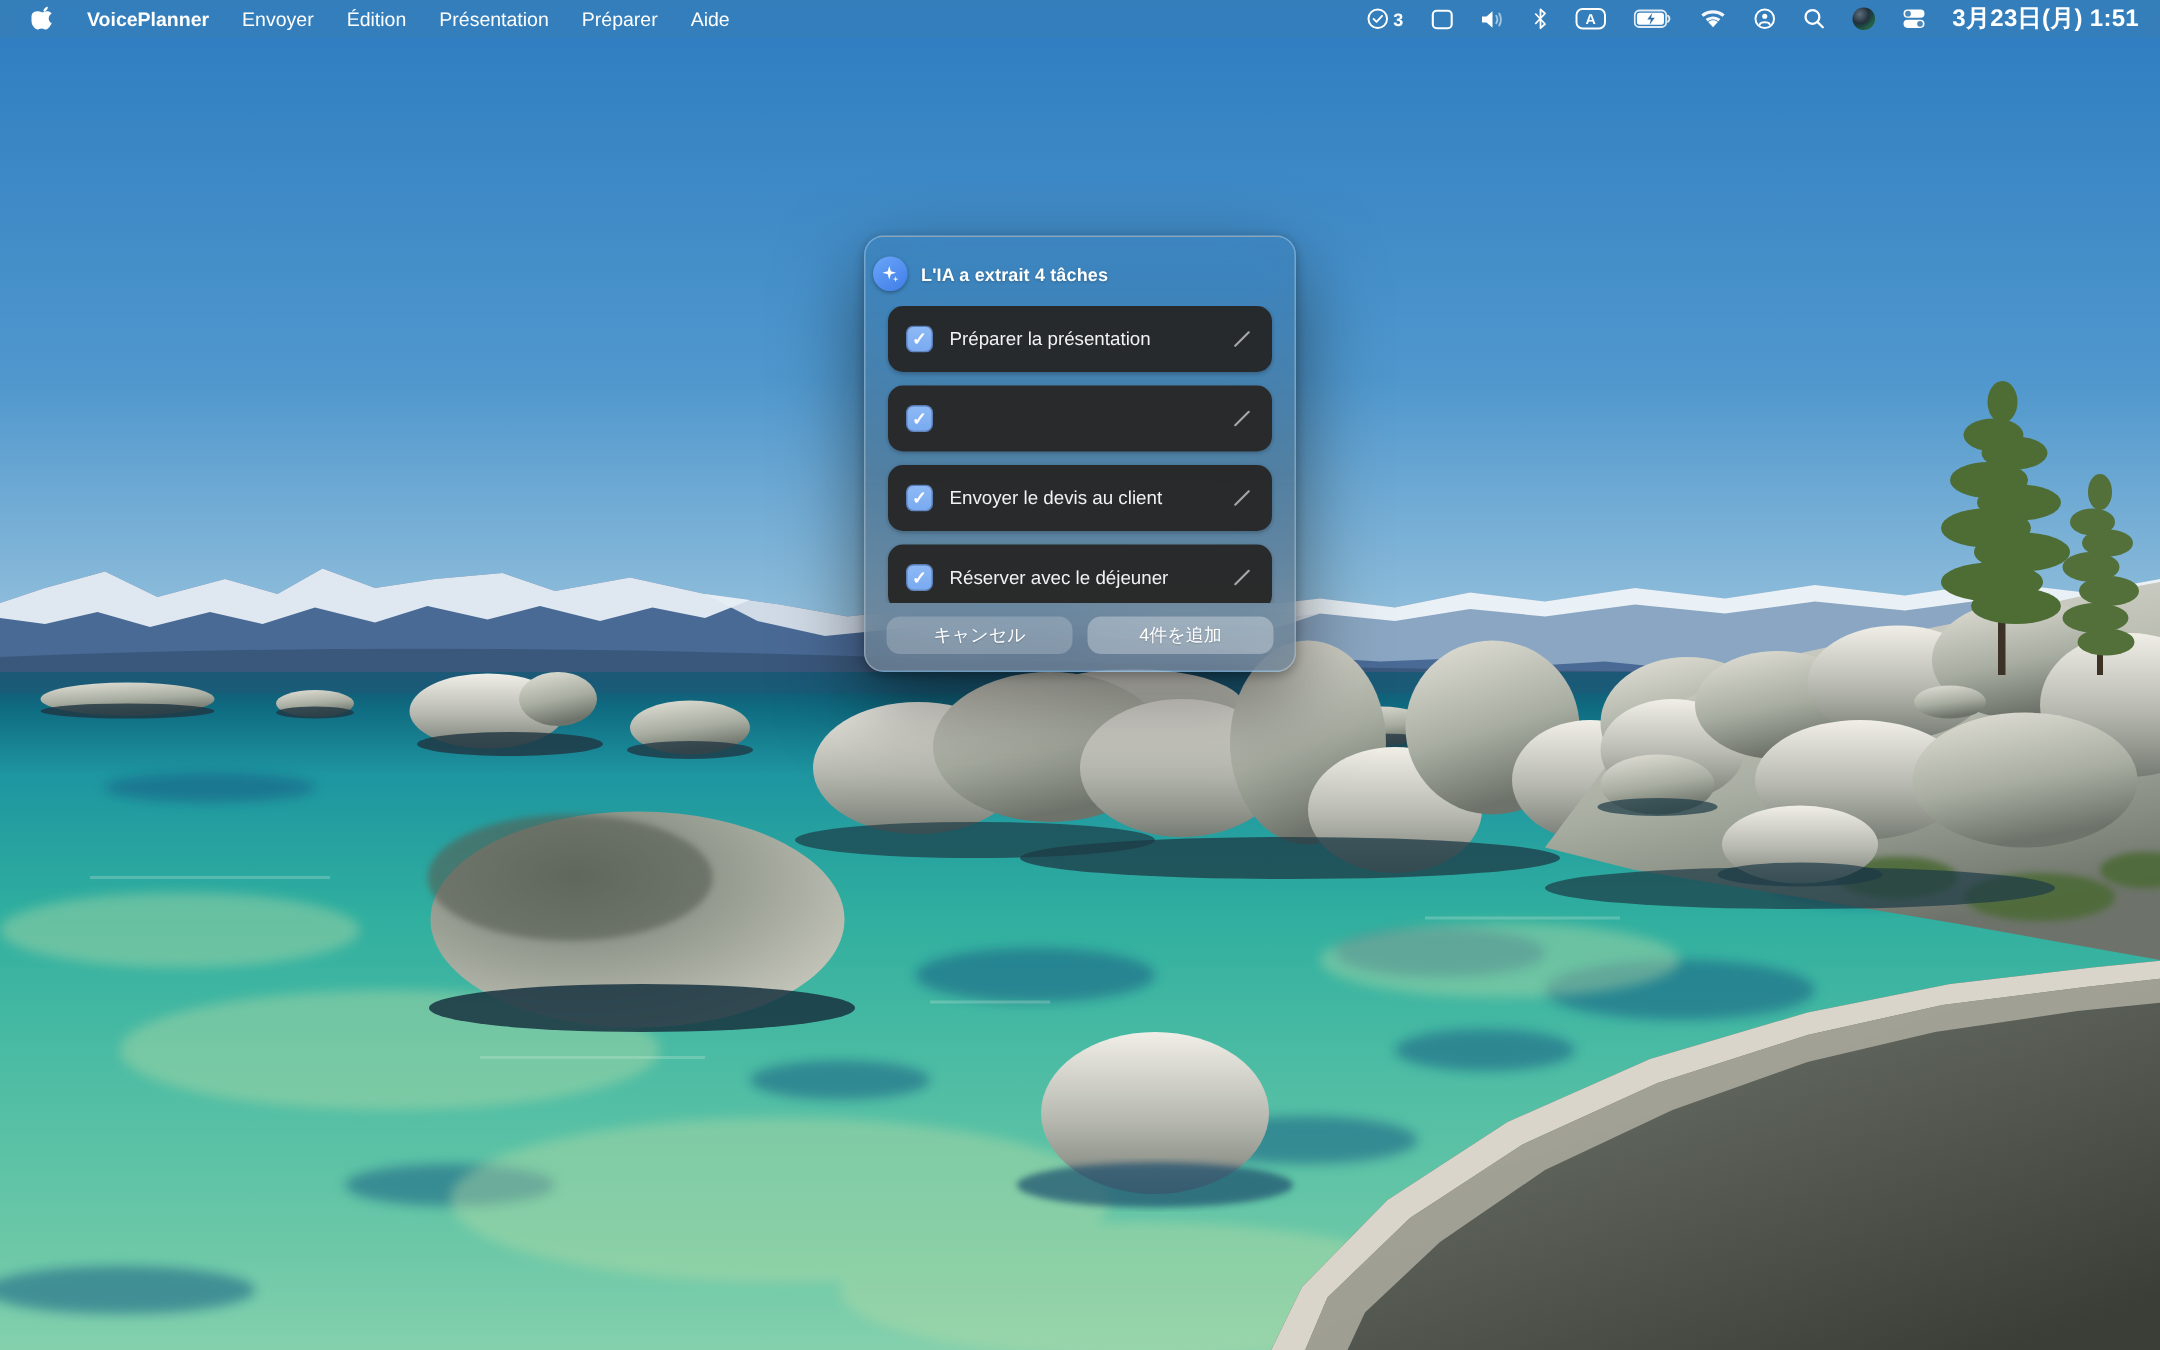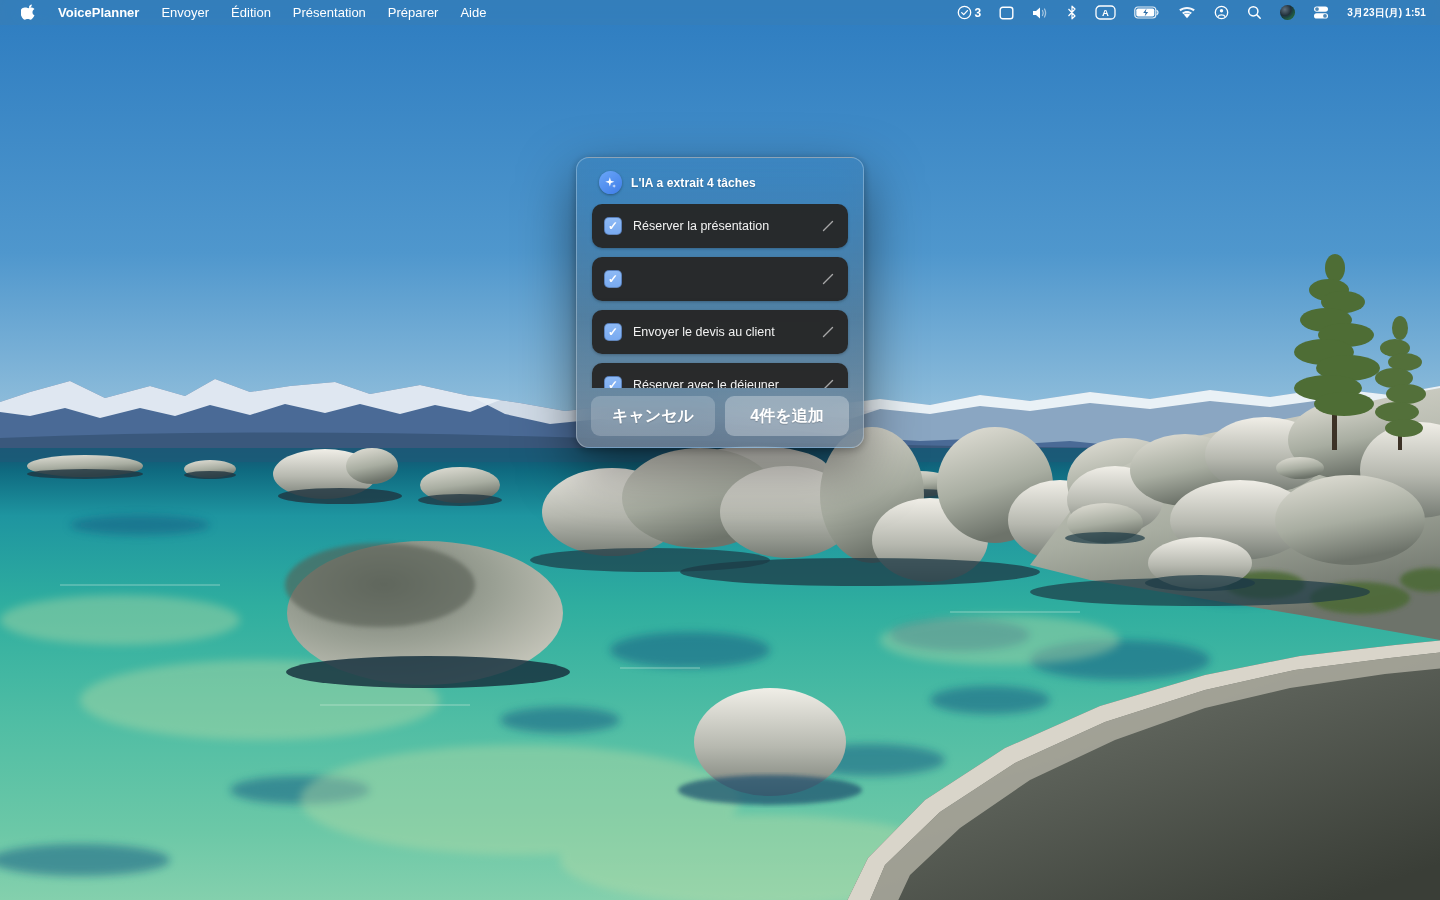--- a/index.html
+++ b/index.html
@@ -16,40 +16,40 @@
     background:rgba(58,126,180,0.72);
     backdrop-filter: blur(22px) saturate(1.4);
     color:#fff; font-size:13px;
   }
   .mb-left { display:flex; align-items:center; height:100%; padding-left:10px; }
   .mb-right { display:flex; align-items:center; height:100%; padding-right:10px; gap:4px; }
   .mb-item { padding:15px 11px; height:100%; display:flex; align-items:center; cursor:default; white-space:nowrap; }
   .mb-item.appname { font-weight:bold; }
   .mb-status { padding:0 7px; height:100%; display:flex; align-items:center; gap:3px; }
   .mb-status svg { display:block; }
-  .mb-clock { font-size:10px; font-weight:600; padding:0 4px 0 7px; white-space:nowrap; letter-spacing:.2px; }
+  .mb-clock { font-size:16px; font-weight:600; padding:0 4px 0 7px; white-space:nowrap; letter-spacing:.2px; }
   .badge-num { font-size:12px; font-weight:600; }
   .sphere {
     width:15px; height:15px; border-radius:50%;
     background: radial-gradient(circle at 32% 30%, #5d6e7c 0%, #22313c 42%, #1d4f46 58%, #3f9a63 78%, #8fd19e 100%);
     box-shadow: inset -1px -1px 2px rgba(0,0,0,.4);
   }
 
   
   #dialog {
     position:absolute; left:576px; top:157px; width:288px; height:291px; z-index:40;
     border-radius:13px;
     background: linear-gradient(180deg, rgba(62,128,181,0.66) 0%, rgba(78,113,140,0.74) 55%, rgba(108,126,142,0.8) 100%);
     backdrop-filter: blur(18px) saturate(1.3);
     border:1px solid rgba(255,255,255,0.28);
     box-shadow: 0 22px 55px rgba(0,0,0,0.5), 0 2px 8px rgba(0,0,0,0.3);
     display:flex; flex-direction:column;
     overflow:hidden;
   }
-  .dlg-header { display:flex; align-items:center; gap:9px; padding:13px 15px 10px 22px; }
+  .dlg-header { display:flex; align-items:center; gap:9px; padding:13px 15px 10px 5px; }
   .ai-badge {
     width:23px; height:23px; border-radius:50%; flex:0 0 auto;
     background: linear-gradient(145deg,#6aa6f8 0%, #3f7de8 100%);
     display:flex; align-items:center; justify-content:center;
     box-shadow:0 1px 3px rgba(0,0,0,.35);
   }
   .dlg-title { color:#fff; font-size:12px; font-weight:700; letter-spacing:.1px; text-shadow:0 1px 2px rgba(0,0,0,.25); }
   .task-list { height:198px; overflow:hidden; display:flex; flex-direction:column; gap:9px; padding:0 15px; }
   .task-row {
     background:rgba(39,39,39,0.96); border-radius:10px; flex:0 0 auto;
@@ -60,22 +60,22 @@
     width:18px; height:18px; border-radius:5px; flex:0 0 auto;
     background:linear-gradient(180deg,#8db9f5,#79aaf0);
     border:1px solid rgba(20,40,80,.35);
     display:flex; align-items:center; justify-content:center;
     color:#fff; font-size:12px; font-weight:bold; line-height:1;
   }
   .task-label { color:#f2f2f2; font-size:12.5px; line-height:1.3; font-weight:500; }
   .edit-icon { margin-left:auto; flex:0 0 auto; display:flex; align-items:center; }
   .dlg-footer { margin-top:auto; display:flex; gap:10px; padding:8px 14px 11px; }
   .dlg-btn {
-    flex:1; height:40px; border:none; border-radius:9px; cursor:pointer;
-    color:#fff; font-size:16px; font-weight:700; font-family:inherit;
+    flex:1; height:25px; border:none; border-radius:9px; cursor:pointer;
+    color:#fff; font-size:12px; font-weight:400; font-family:inherit;
     text-shadow:0 1px 1px rgba(0,0,0,.2);
   }
   .btn-cancel { background:rgba(255,255,255,0.20); }
   .btn-confirm { background:rgba(255,255,255,0.30); }
 </style>
 </head>
 <body>
 
 <div id="stage">
 
@@ -365,21 +365,21 @@
           <path d="M9 2 L10.6 7.4 L16 9 L10.6 10.6 L9 16 L7.4 10.6 L2 9 L7.4 7.4 Z"></path>
           <path d="M15.5 12.5 L16.2 14.8 L18.5 15.5 L16.2 16.2 L15.5 18.5 L14.8 16.2 L12.5 15.5 L14.8 14.8 Z" opacity="0.9"></path>
         </svg>
       </div>
       <div class="dlg-title">L'IA a extrait 4 tâches</div>
     </div>
 
     <div class="task-list">
       <div class="task-row">
         <div class="checkbox">✓</div>
-        <div class="task-label">Réserver la présentation</div>
+        <div class="task-label">Préparer la présentation</div>
         <div class="edit-icon">
           <svg width="16" height="16" viewBox="0 0 16 16">
               <line x1="3.5" y1="12.5" x2="12.5" y2="3.5" stroke="#a7a7a7" stroke-width="1.4" stroke-linecap="round"></line>
             </svg>
         </div>
       </div>
       <div class="task-row">
         <div class="checkbox">✓</div>
         <div class="edit-icon">
           <svg width="16" height="16" viewBox="0 0 16 16">

